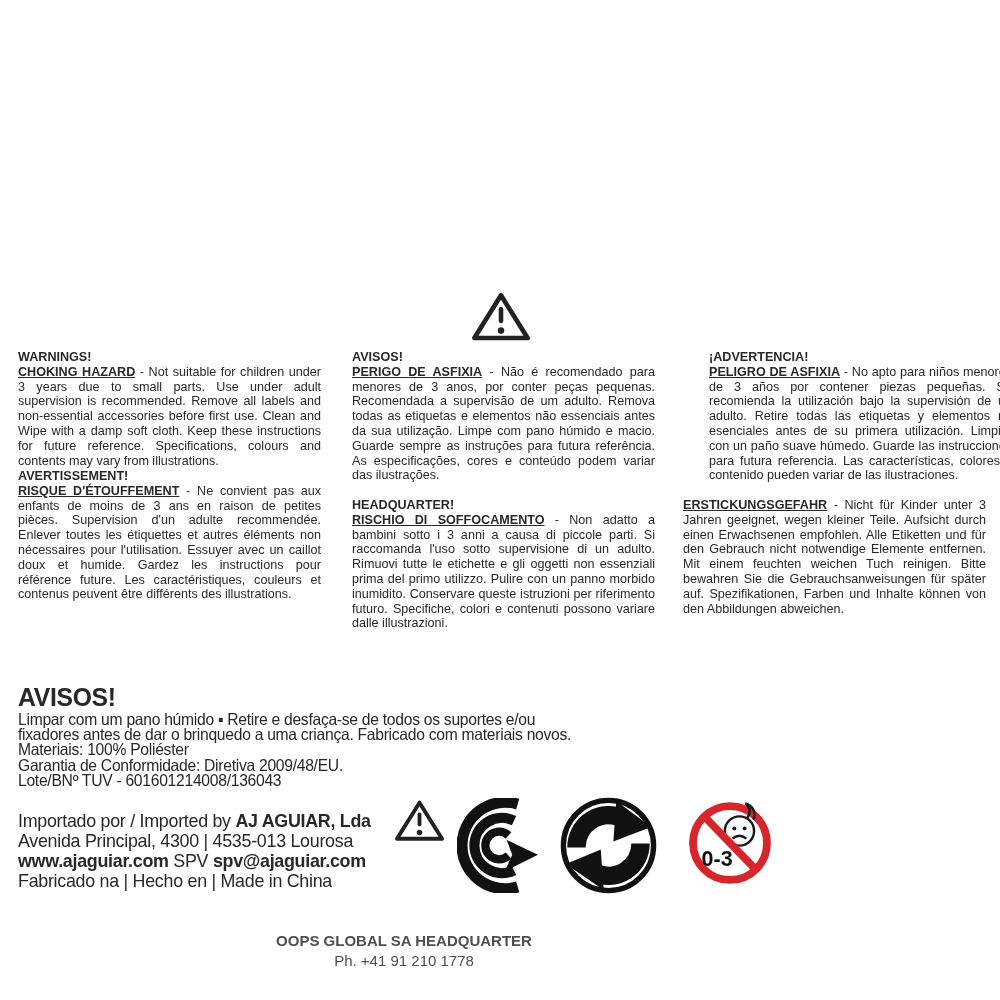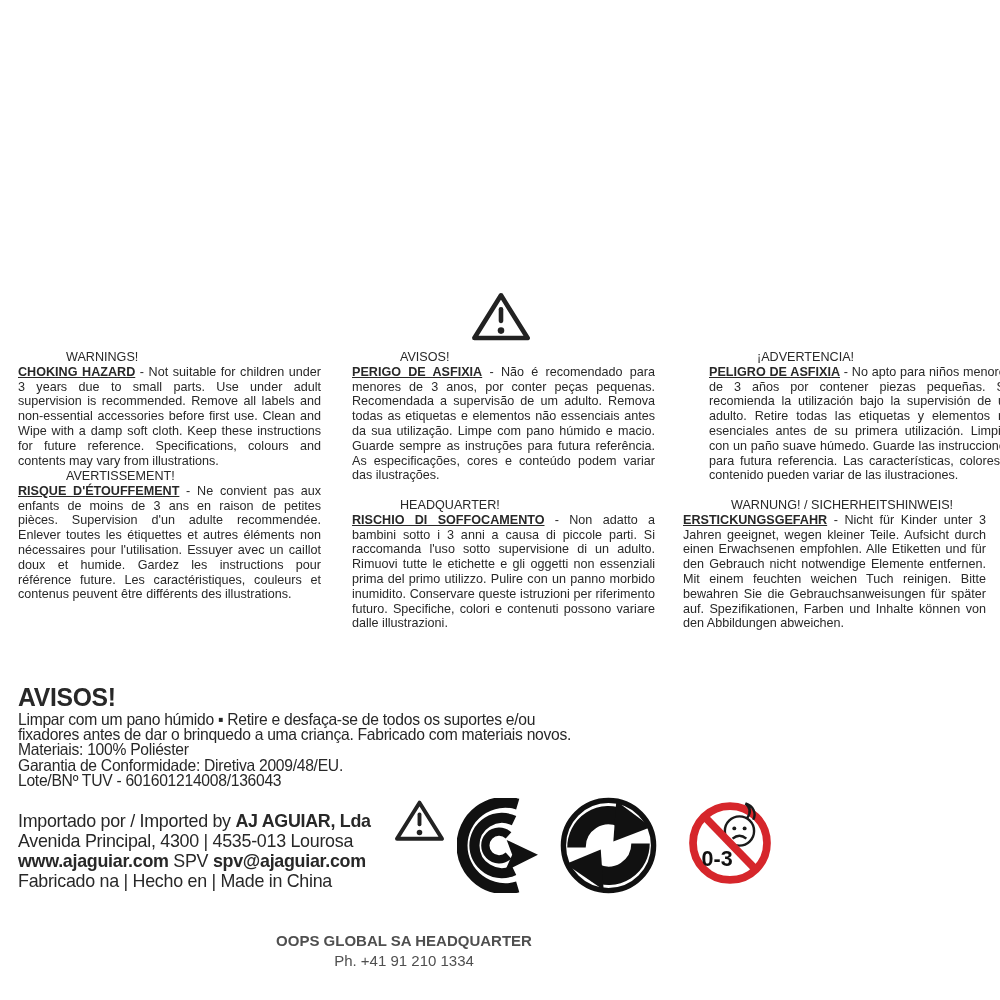--- a/index.html
+++ b/index.html
@@ -2,21 +2,21 @@
 <html><head>
 <meta charset="utf-8">
 <style>
   html,body{margin:0;padding:0;background:#ffffff;}
   #page{position:relative;width:1000px;height:1000px;background:#fff;overflow:hidden;
         font-family:"Liberation Sans",sans-serif;color:#282828;}
 
   
   .wcol{position:absolute;width:303px;font-size:12.6px;line-height:14.8px;
         text-align:justify;color:#282828;}
-  .wtitle{font-weight:normal;margin-left:48px;}
+  .wtitle{font-weight:bold;}
   .wbody{margin:0;}
   .wlead{font-weight:bold;text-decoration:underline;}
   #w-en{left:18px;top:350px;}
   #w-pt{left:352px;top:350px;}
   #w-es{left:709px;top:350px;}
   #w-fr{left:18px;top:469px;}
   #w-it{left:352px;top:498px;}
   #w-de{left:683px;top:498px;}
 
   
@@ -77,21 +77,20 @@
     <div class="wtitle">AVERTISSEMENT!</div>
     <p class="wbody"><span class="wlead">RISQUE D'ÉTOUFFEMENT</span><span> - Ne convient pas aux enfants de moins de 3 ans en raison de petites pièces. Supervision d'un adulte recommendée. Enlever toutes les étiquettes et autres éléments non nécessaires pour l'utilisation. Essuyer avec un caillot doux et humide. Gardez les instructions pour référence future. Les caractéristiques, couleurs et contenus peuvent être différents des illustrations.</span></p>
   </div>
 
   <div class="wcol" id="w-it">
     <div class="wtitle">HEADQUARTER!</div>
     <p class="wbody"><span class="wlead">RISCHIO DI SOFFOCAMENTO</span><span> - Non adatto a bambini sotto i 3 anni a causa di piccole parti. Si raccomanda l'uso sotto supervisione di un adulto. Rimuovi tutte le etichette e gli oggetti non essenziali prima del primo utilizzo. Pulire con un panno morbido inumidito. Conservare queste istruzioni per riferimento futuro. Specifiche, colori e contenuti possono variare dalle illustrazioni.</span></p>
   </div>
 
   <div class="wcol" id="w-de">
-    <div class="wtitle">WARNUNG! / SICHERHEITSHINWEIS!</div>
     <p class="wbody"><span class="wlead">ERSTICKUNGSGEFAHR</span><span> - Nicht für Kinder unter 3 Jahren geeignet, wegen kleiner Teile. Aufsicht durch einen Erwachsenen empfohlen. Alle Etiketten und für den Gebrauch nicht notwendige Elemente entfernen. Mit einem feuchten weichen Tuch reinigen. Bitte bewahren Sie die Gebrauchsanweisungen für später auf. Spezifikationen, Farben und Inhalte können von den Abbildungen abweichen.</span></p>
   </div>
 
   <div id="avisos">
     <div class="avisos-title">AVISOS!</div>
     <div class="avisos-body">Limpar com um pano húmido ▪ Retire e desfaça-se de todos os suportes e/ou
 fixadores antes de dar o brinquedo a uma criança. Fabricado com materiais novos.
 Materiais: 100% Poliéster
 Garantia de Conformidade: Diretiva 2009/48/EU.
 Lote/BNº TUV - 601601214008/136043</div>
@@ -133,16 +132,16 @@
       <circle cx="55" cy="33" r="2.3" fill="#1a1a1a"></circle>
       <circle cx="67" cy="33" r="2.3" fill="#1a1a1a"></circle>
       <path d="M53 45 Q 61 38 69 45" fill="none" stroke="#1a1a1a" stroke-width="2.8"></path>
     </g>
     <text x="17" y="77" font-size="25" font-weight="bold" fill="#111" font-family="Liberation Sans, sans-serif">0-3</text>
     <line x1="20" y1="19" x2="81" y2="82" stroke="#d6262b" stroke-width="9"></line>
   </svg>
 
   <div id="footer">
     <div class="footer-company">OOPS GLOBAL SA HEADQUARTER</div>
-    <div>Ph. +41 91 210 1334</div>
+    <div>Ph. +41 91 210 1778</div>
   </div>
 
 </div>
 
 </body></html>

